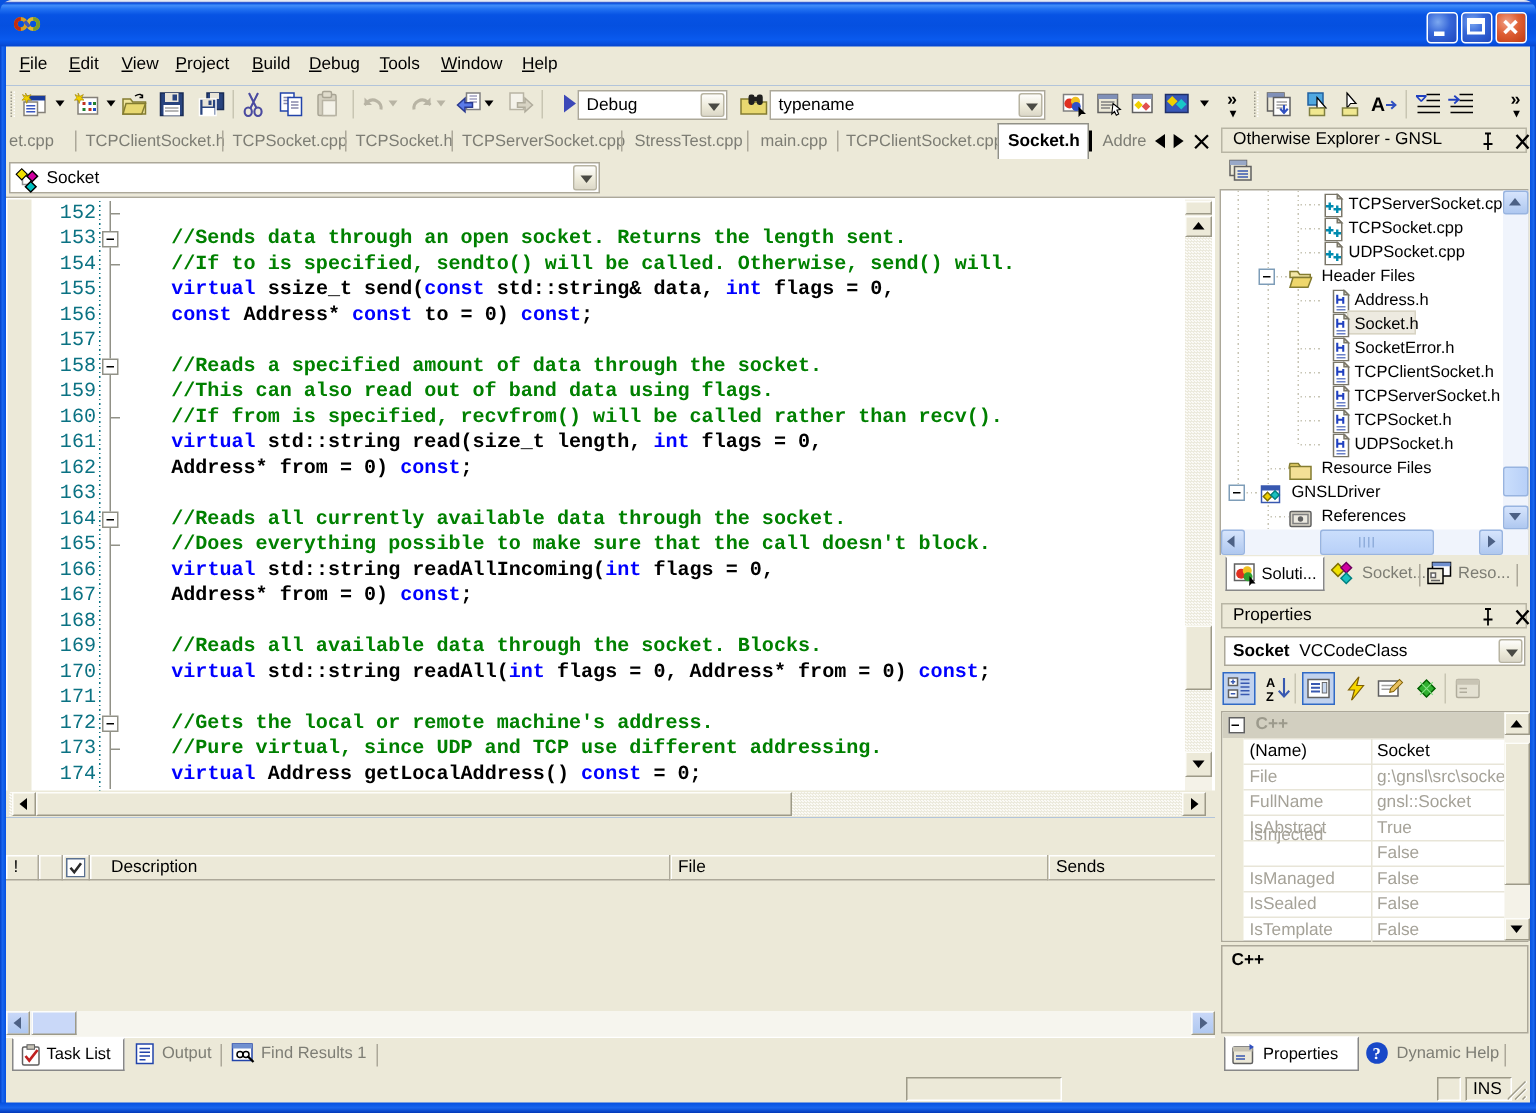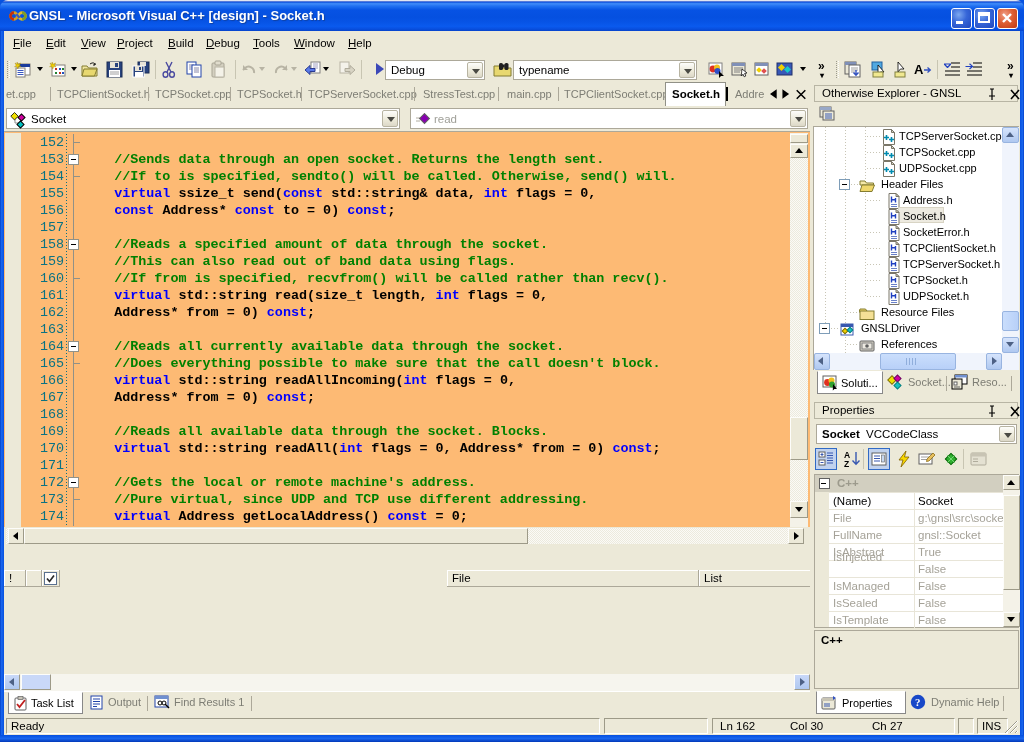--- a/index.html
+++ b/index.html
@@ -28,21 +28,21 @@
 .combo { position:absolute; background:#fff; border:1px solid #ACA899; }
 .combobtn { position:absolute; right:1px; top:1px; bottom:1px; width:16px; background:linear-gradient(180deg,#FDFDFB,#ECE9D8 60%,#DCD8C8); border:1px solid #B8B4A2; border-radius:2px; }
 .combobtn:after { content:""; position:absolute; left:4px; top:6px; border-left:4px solid transparent; border-right:4px solid transparent; border-top:5px solid #4A4A44; }
 
 #tabbar { position:absolute; left:4px; top:82px; width:806px; height:24px; background:#ECE9D8; }
 .dtab { position:absolute; top:6px; font-size:11px; color:#7D7D74; white-space:nowrap; }
 .dtabsep { position:absolute; top:5px; width:1px; height:14px; background:#ACA899; }
 
 #navbar { position:absolute; left:4px; top:106px; width:806px; height:26px; background:#ECE9D8; }
 
-#editor { position:absolute; left:4px; top:131px; width:806px; height:397px; background:#fdba74; border-top:1px solid #ACA899;padding-left:30px; }
+#editor { position:absolute; left:4px; top:131px; width:806px; height:397px; background:#ffffff; border-top:1px solid #ACA899;padding-left:30px; }
 #indmargin { position:absolute; left:1px; top:1px; width:16px; height:396px; background:#ECE9D8; }
 #linenums { position:absolute; left:15px; top:2px; width:45px; text-align:right; font-family:"Liberation Mono", monospace; font-size:13.4px; line-height:17px; color:#0B7283; }
 #dotline { position:absolute; left:62px; top:2px; width:1px; height:394px; background-image:repeating-linear-gradient(180deg,#0B7283 0 1px,transparent 1px 3px); }
 #foldline { position:absolute; left:69px; top:2px; width:1px; height:392px; background:#919187; }
 .foldbox { position:absolute; left:64px; width:11px; height:11px; background:#fff; border:1px solid #919187; }
 .foldbox:after { content:""; position:absolute; left:2px; top:4px; width:5px; height:1px; background:#000; }
 .foldtick { position:absolute; left:70px; width:6px; height:1px; background:#919187; }
 #code { position:absolute; left:78px; top:2px; font-family:"Liberation Mono", monospace; font-size:13.4px; line-height:17px; color:#000; white-space:pre; font-weight:bold; }
 #code .k { color:#0000FF; }
 #code .c { color:#008000; }
@@ -112,21 +112,20 @@
 </svg>
 <div id="frame">
   <div id="titlebar">
     <svg class="abs" style="left:9px;top:7px" width="18" height="18" viewBox="0 0 18 18">
       <path d="M1.5 9 a3.4 3.4 0 0 1 6.8 0 a3.4 3.4 0 0 1 -6.8 0 Z" fill="none" stroke="#D8A020" stroke-width="2.6"></path>
       <path d="M9.7 9 a3.4 3.4 0 0 1 6.8 0 a3.4 3.4 0 0 1 -6.8 0 Z" fill="none" stroke="#E0B830" stroke-width="2.6"></path>
       <path d="M4.9 12.4 a3.4 3.4 0 0 1 0 -6.8" fill="none" stroke="#C22C10" stroke-width="2.6"></path>
       <path d="M13.1 5.6 a3.4 3.4 0 0 1 0 6.8" fill="none" stroke="#7C9C28" stroke-width="2.6"></path>
       <path d="M7.5 7.2 C8.4 8.6 9.6 9.4 10.5 10.8" stroke="#4058B8" stroke-width="2.4" fill="none"></path>
     </svg>
-    <div id="titletext">GNSL - Microsoft Visual C++ [design] - Socket.h</div>
     <div class="winbtn blue" style="left:951px">
       <svg width="19" height="19">
           <rect x="4" y="12" width="7" height="3" fill="#fff"></rect>
         </svg>
     </div>
     <div class="winbtn blue" style="left:974px">
       <svg width="19" height="19">
           <rect x="4" y="4" width="10" height="9" fill="none" stroke="#fff" stroke-width="2"></rect>
           <rect x="4" y="4" width="10" height="3" fill="#fff"></rect>
         </svg>
@@ -336,28 +335,20 @@
     <div class="combo" style="left:2px;top:2px;width:394px;height:21px">
       <svg class="abs" style="left:2px;top:1px" width="19" height="19" viewBox="0 0 19 19">
         <path d="M6 7 v6 h5" fill="none" stroke="#909090"></path>
         <rect x="2" y="2" width="7" height="7" fill="#F0E000" stroke="#000" transform="rotate(45 5.5 5.5) scale(0.75) translate(2.5 2.5)"></rect>
         <rect x="10" y="5" width="5" height="5" fill="#D000A0" stroke="#000" transform="rotate(45 12.5 7.5)"></rect>
         <rect x="9" y="12" width="5" height="5" fill="#00C0C0" stroke="#000" transform="rotate(45 11.5 14.5)"></rect>
       </svg>
       <span class="abs" style="left:24px;top:4px;font-size:11.5px">Socket</span>
       <div class="combobtn"></div>
     </div>
-    <div class="combo" style="left:406px;top:2px;width:398px;height:21px">
-      <svg class="abs" style="left:4px;top:4px" width="16" height="14" viewBox="0 0 16 14">
-        <path d="M1 5 h4 M1 8 h4" stroke="#B0ACA0"></path>
-        <rect x="6" y="2" width="7" height="7" fill="#8800B0" stroke="#606060" transform="rotate(45 9.5 5.5)"></rect>
-      </svg>
-      <span class="abs" style="left:23px;top:4px;font-size:11.5px;color:#A0A099">read</span>
-      <div class="combobtn"></div>
-    </div>
   </div>
   <div id="editor">
     <div id="indmargin"></div>
     <div id="linenums">152<br>153<br>154<br>155<br>156<br>157<br>158<br>159<br>160<br>161<br>162<br>163<br>164<br>165<br>166<br>167<br>168<br>169<br>170<br>171<br>172<br>173<br>174</div>
     <div id="dotline"></div>
     <div id="foldline"></div>
     <div class="foldbox" style="top:22px"></div>
     <div class="foldbox" style="top:107px"></div>
     <div class="foldbox" style="top:209px"></div>
     <div class="foldbox" style="top:345px"></div>
@@ -408,22 +399,23 @@
   </div>
   <div id="tasklist">
     <div class="colhdr" style="left:0px;width:22px">!</div>
     <div class="colhdr" style="left:22px;width:16px"></div>
     <div class="colhdr" style="left:38px;width:18px;padding-left:2px">
       <svg width="13" height="13" viewBox="0 0 13 13">
           <rect x="0.5" y="0.5" width="12" height="12" fill="#fff" stroke="#5A7090"></rect>
           <path d="M3 6.5 l2.5 3 L10 3.5" stroke="#2A2A2A" stroke-width="1.7" fill="none"></path>
         </svg>
     </div>
+    <div class="colhdr" style="left:56px;width:387px;padding-left:14px">Description</div>
     <div class="colhdr" style="left:443px;width:252px">File</div>
-    <div class="colhdr" style="left:695px;width:111px;border-right:none">List</div>
+    <div class="colhdr" style="left:695px;width:111px;border-right:none">Sends</div>
     <div class="abs" style="left:0;top:129px;width:806px;height:17px;background:#F6F5EE">
       <div class="sbtn" style="left:0;top:0;width:16px;height:16px;background:linear-gradient(180deg,#C9D8F8,#AFC8F0)"></div>
       <div class="arr" style="left:5px;top:4px;border-top:4px solid transparent;border-bottom:4px solid transparent;border-right:5px solid #4D6185"></div>
       <div class="thumb" style="left:17px;top:0;width:30px;height:16px;background:#C9D8F8"></div>
       <div class="sbtn" style="left:790px;top:0;width:16px;height:16px;background:linear-gradient(180deg,#C9D8F8,#AFC8F0)"></div>
       <div class="arr" style="left:796px;top:4px;border-top:4px solid transparent;border-bottom:4px solid transparent;border-left:5px solid #4D6185"></div>
     </div>
     <div class="abs" style="left:0;top:146px;width:806px;height:1px;background:#fff"></div>
     <div class="btab active" style="left:4px;top:147px;width:75px;height:22px">
       <svg class="abs" style="left:5px;top:3px" width="13" height="15" viewBox="0 0 13 15">
@@ -699,27 +691,21 @@
         <svg class="abs" style="left:0px;top:0px" width="16" height="16" viewBox="0 0 16 16">
           <circle cx="8" cy="8" r="7.2" fill="#1848C8"></circle>
           <text x="5" y="12" font-family="Liberation Serif" font-size="11" font-weight="bold" fill="#fff">?</text>
         </svg>
         <span class="abs" style="left:21px;top:2px">Dynamic Help</span>
       </div>
       <div class="abs" style="left:193px;top:614px;width:1px;height:15px;background:#ACA899"></div>
     </div>
   </div>
   <div id="statusbar">
-    <div class="scell" style="left:2px;width:594px">Ready</div>
     <div class="scell" style="left:600px;width:104px"></div>
-    <div class="scell" style="left:708px;width:243px">
-        <span class="abs" style="left:7px;top:1px">Ln 162</span>
-        <span class="abs" style="left:77px;top:1px">Col 30</span>
-        <span class="abs" style="left:159px;top:1px">Ch 27</span>
-      </div>
     <div class="scell" style="left:954px;width:16px"></div>
     <div class="scell" style="left:973px;width:31px">INS</div>
     <svg class="abs" style="left:1001px;top:4px" width="14" height="14" viewBox="0 0 14 14">
       <path d="M13 1 L1 13 M13 6 L6 13 M13 11 L11 13" stroke="#fff" stroke-width="1"></path>
       <path d="M12 1 L0 13 M12 6 L5 13 M12 11 L10 13" stroke="#9D9A88" stroke-width="1"></path>
     </svg>
   </div>
 </div>
 
 </body></html>

